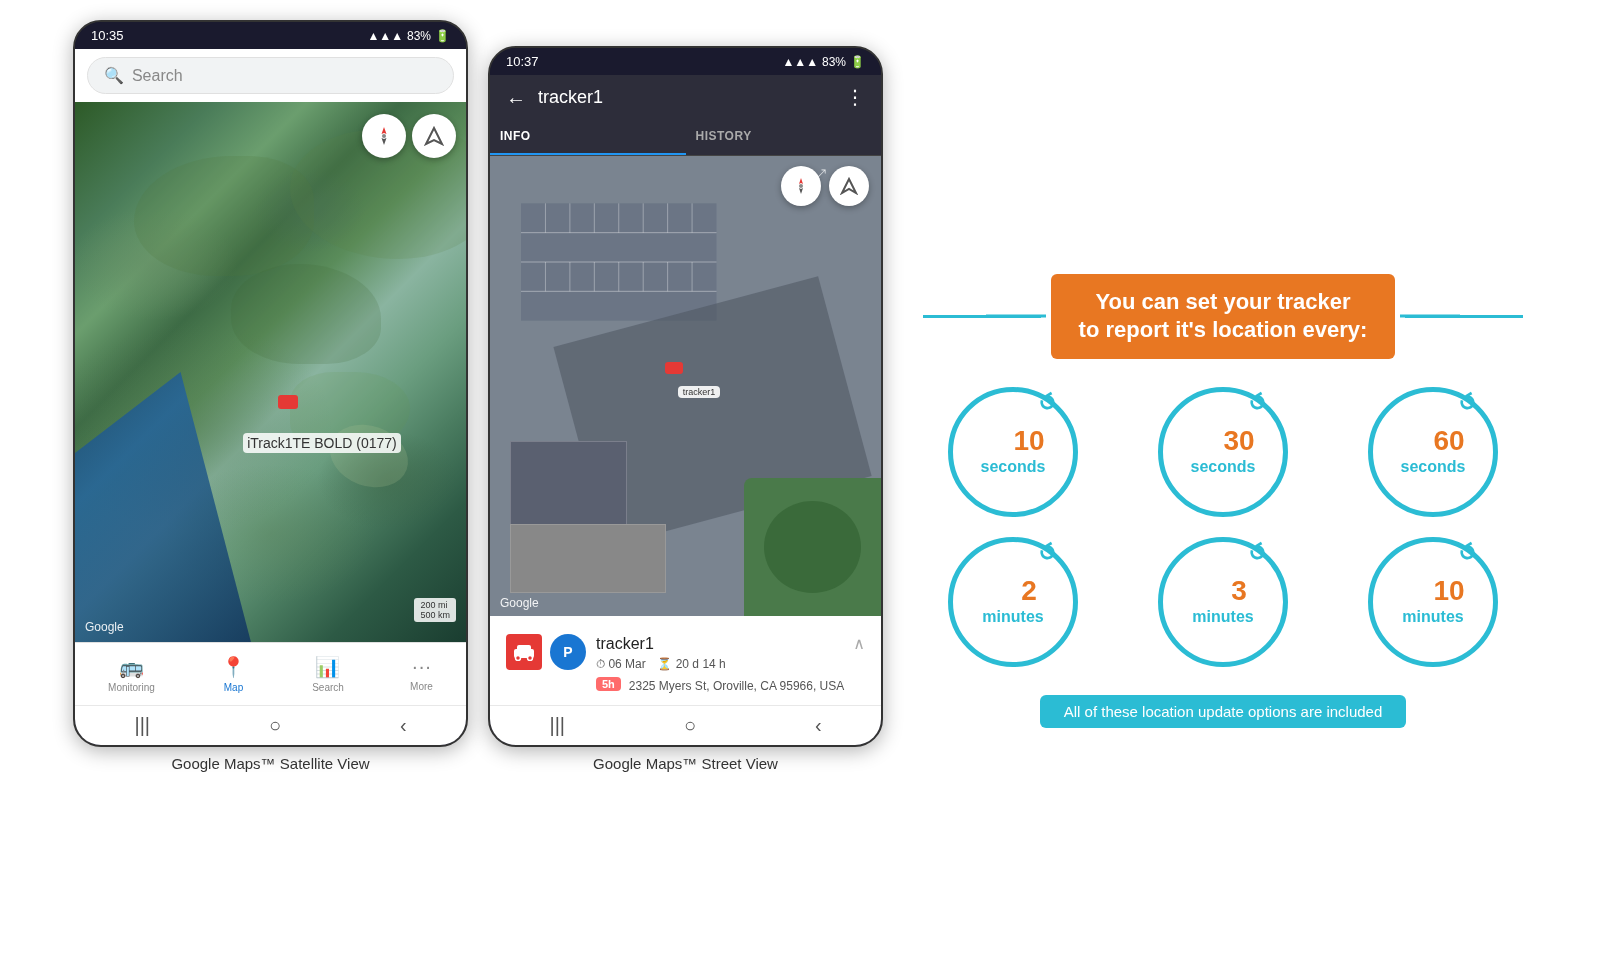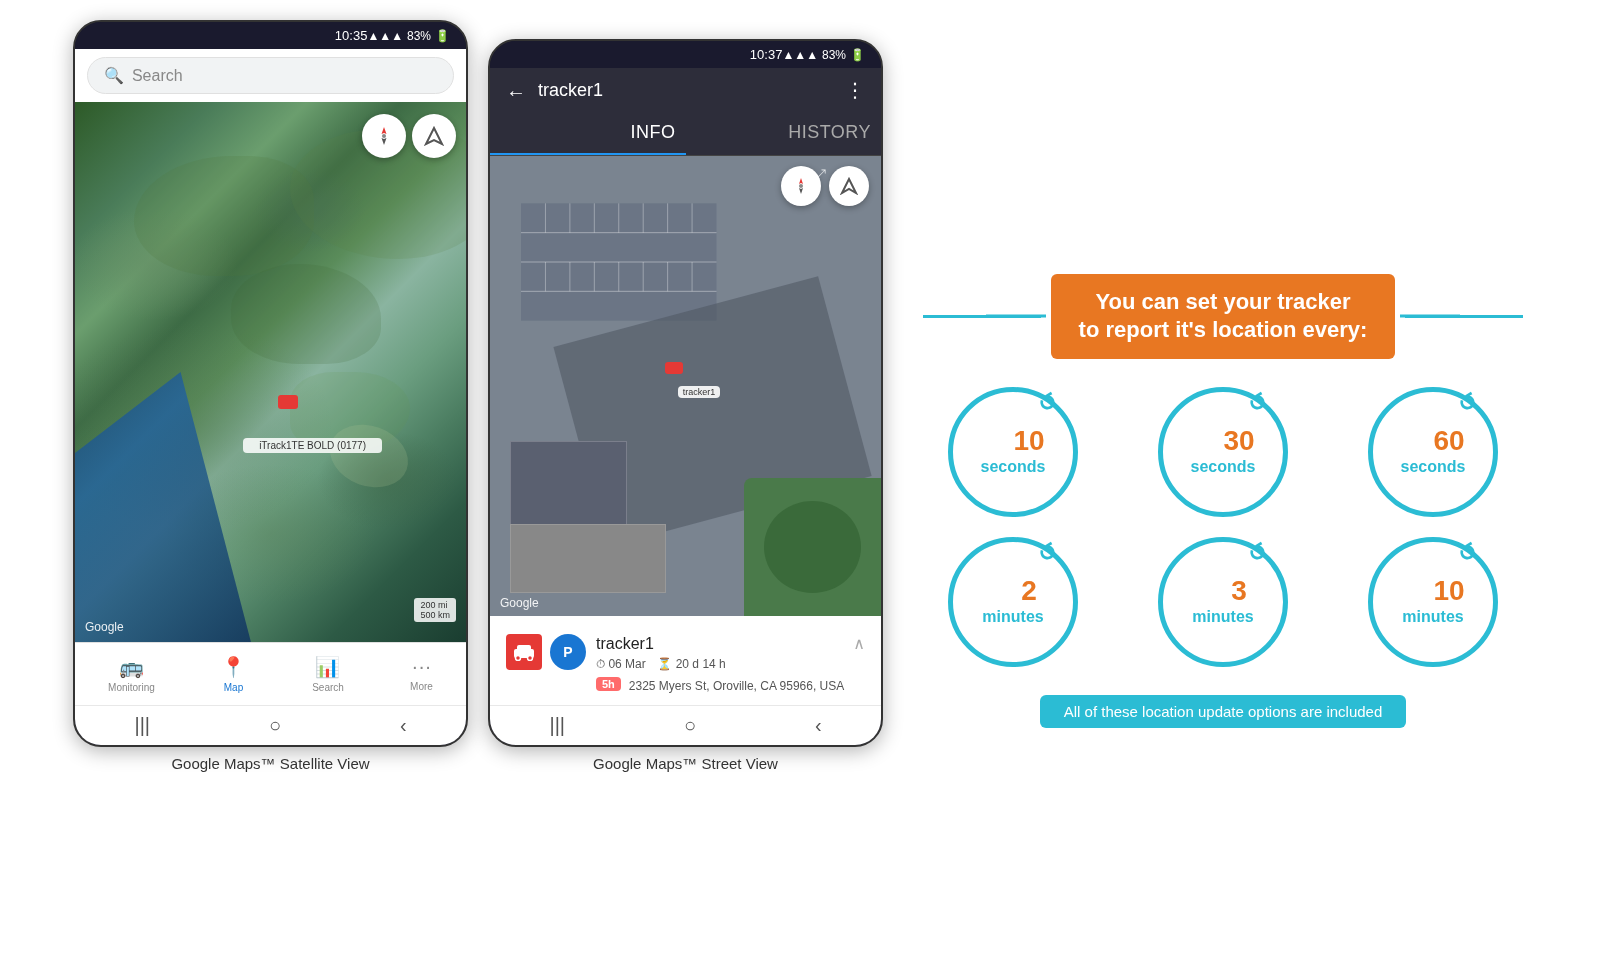--- a/index.html
+++ b/index.html
@@ -22,21 +22,21 @@
       overflow: hidden;
       background: #1a1a2e;
       box-shadow: 0 4px 20px rgba(0,0,0,0.3);
       border: 2px solid #333;
     }
 
     .phone-status-bar {
       background: #1a1a2e;
       color: #fff;
       display: flex;
-      justify-content: flex-end;
+      justify-content: space-between;
       align-items: center;
       padding: 6px 16px;
       font-size: 13px;
       font-weight: 500;
     }
 
     .status-right {
       display: flex;
       align-items: center;
       gap: 4px;
@@ -157,22 +157,22 @@
       border-radius: 3px;
       position: relative;
     }
 
     .tracker-label {
       position: absolute;
       bottom: 35%;
       left: 43%;
       background: rgba(255,255,255,0.85);
       border-radius: 4px;
-      padding: 2px 16px;
-      font-size: 10px;
+      padding: 2px 4px;
+      font-size: 14px;
       color: #333;
       white-space: nowrap;
     }
 
     .google-watermark {
       position: absolute;
       bottom: 8px;
       left: 10px;
       color: rgba(255,255,255,0.9);
       font-size: 12px;
@@ -271,24 +271,24 @@
     }
 
     .phone2-tabs {
       background: #2d2d3a;
       display: flex;
       border-bottom: 1px solid #444;
     }
 
     .tab-item {
       flex: 1;
-      text-align: right;
+      text-align: left;
       padding: 10px;
-      font-size: 18px;
-      font-weight: 400;
+      font-size: 12px;
+      font-weight: 700;
       color: #aaa;
       cursor: pointer;
       letter-spacing: 0.5px;
     }
 
     .tab-item.active {
       color: #fff;
       border-bottom: 2px solid #2196F3;
     }
 

